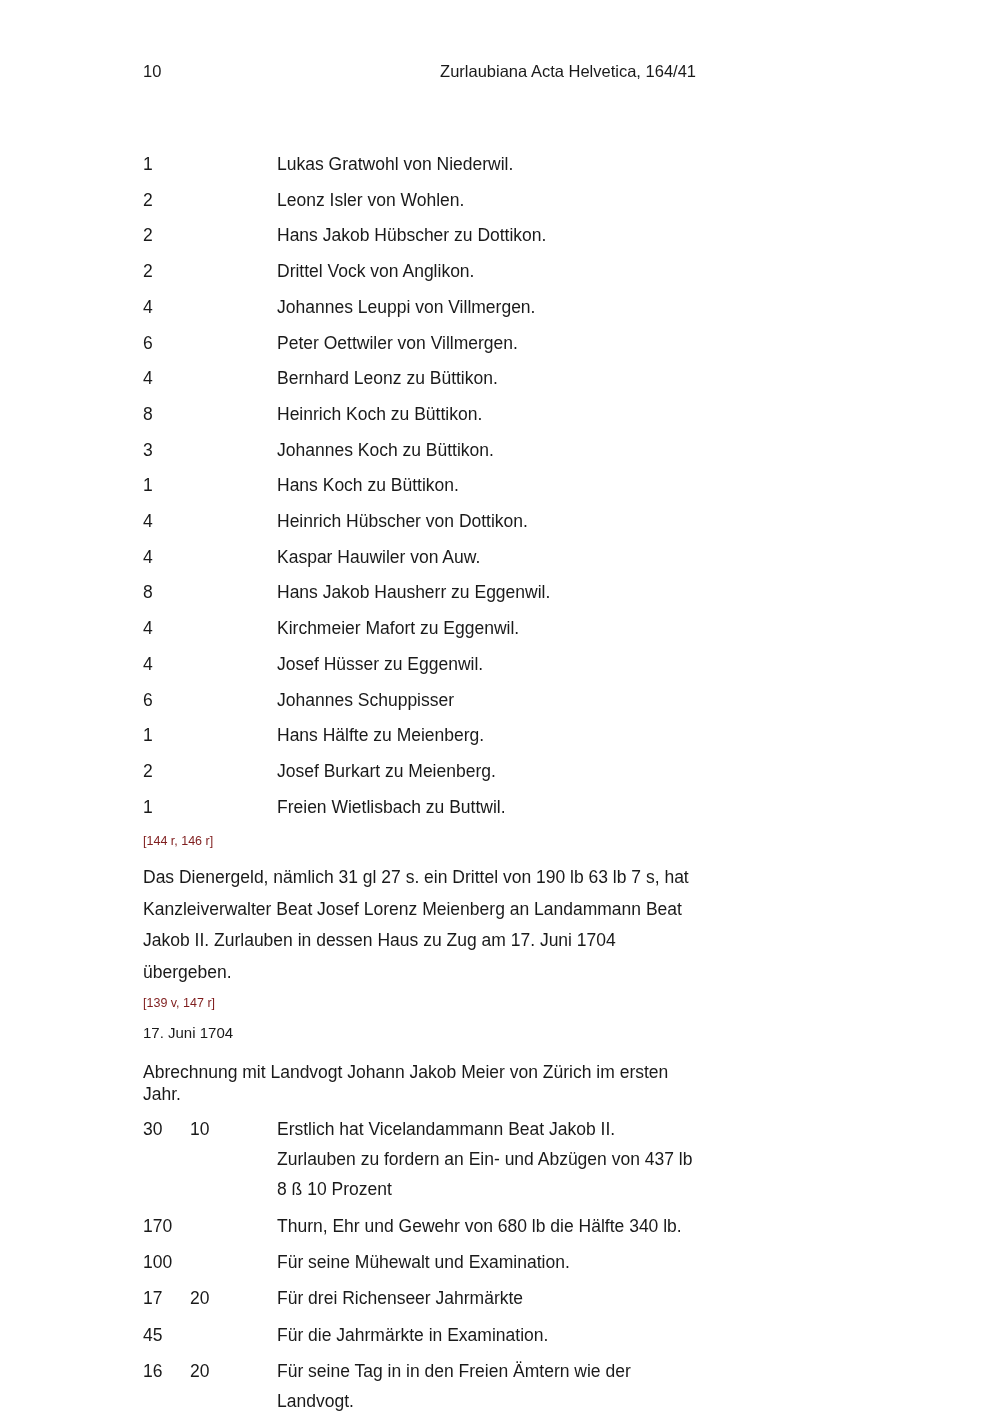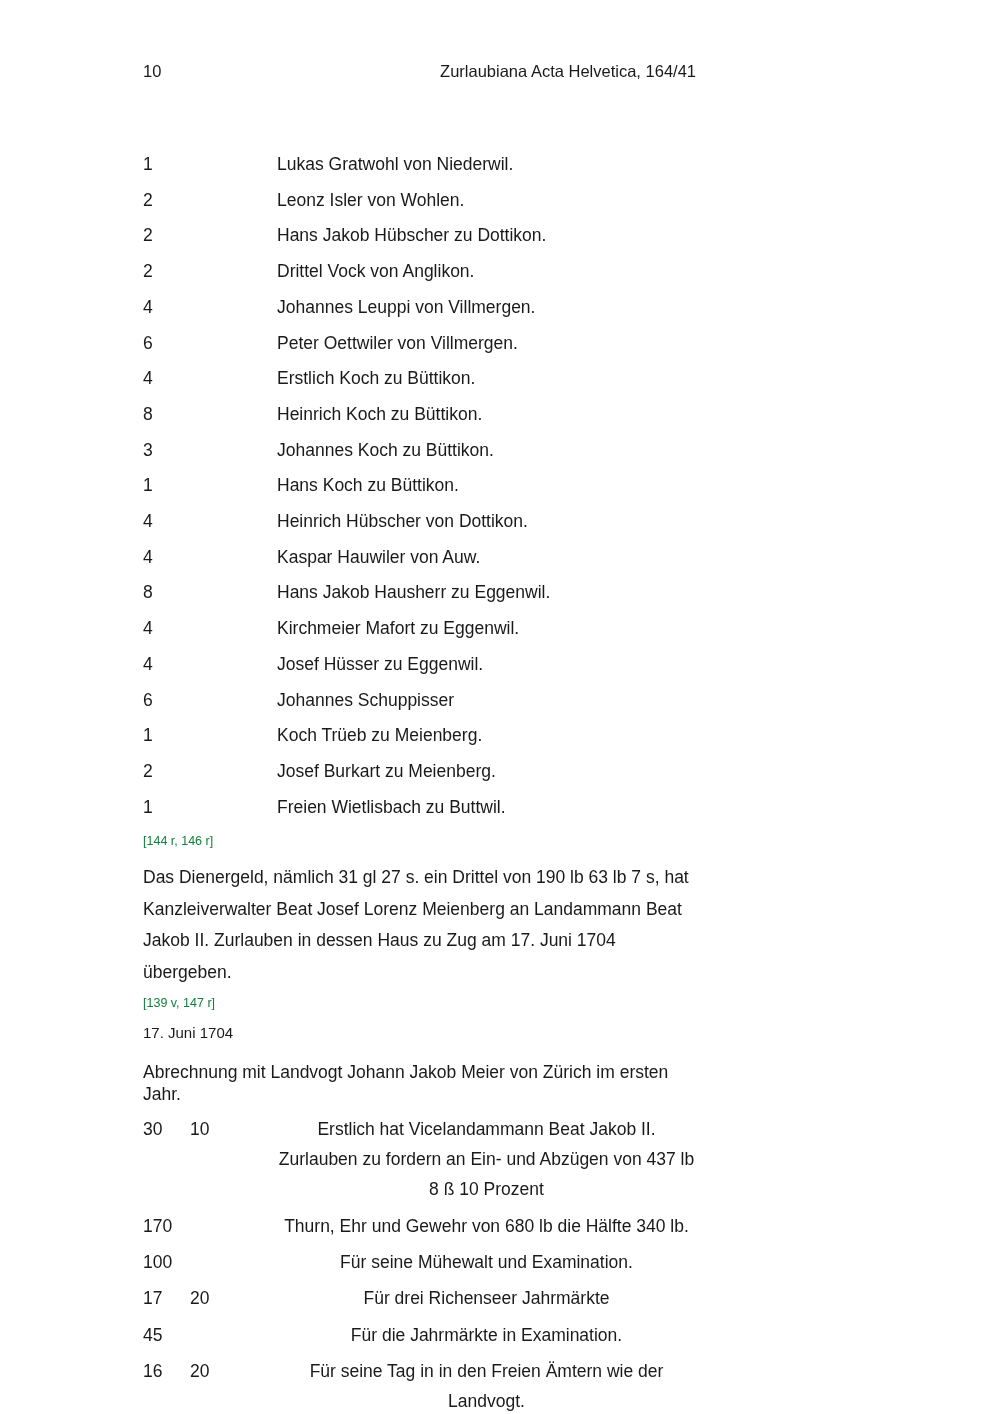--- a/index.html
+++ b/index.html
@@ -32,21 +32,21 @@
   .name-row {
     display: grid;
     grid-template-columns: 134px 1fr;
     font-size: 17.5px;
     line-height: 35.7px;
   }
   .folio {
     font-size: 12.5px;
     line-height: 16px;
     margin-top: 8px;
-    color: #15803d;
+    color: #7f1d1d;
   }
   .para {
     font-size: 17.5px;
     line-height: 31.5px;
     margin: 13px 0 0 0;
     max-width: 714px;
   }
   .folio.second {
     margin-top: 7px;
   }
@@ -64,21 +64,20 @@
   }
   .account-row {
     display: grid;
     grid-template-columns: 47px 87px 1fr;
     font-size: 17.5px;
     line-height: 30px;
     margin-bottom: 6.3px;
   }
   .account-row .desc {
     max-width: 580px;
-    text-align: center;
   }
 </style>
 </head>
 <body>
 
 <div class="page">
   <div class="content">
 
     <div class="page-header">
       <span>10</span>
@@ -112,21 +111,21 @@
           <span class="nm">Johannes Leuppi von Villmergen.</span>
         </div>
 
         <div class="name-row">
           <span class="num">6</span>
           <span class="nm">Peter Oettwiler von Villmergen.</span>
         </div>
 
         <div class="name-row">
           <span class="num">4</span>
-          <span class="nm">Erstlich Koch zu Büttikon.</span>
+          <span class="nm">Bernhard Leonz zu Büttikon.</span>
         </div>
 
         <div class="name-row">
           <span class="num">8</span>
           <span class="nm">Heinrich Koch zu Büttikon.</span>
         </div>
 
         <div class="name-row">
           <span class="num">3</span>
           <span class="nm">Johannes Koch zu Büttikon.</span>
@@ -162,21 +161,21 @@
           <span class="nm">Josef Hüsser zu Eggenwil.</span>
         </div>
 
         <div class="name-row">
           <span class="num">6</span>
           <span class="nm">Johannes Schuppisser</span>
         </div>
 
         <div class="name-row">
           <span class="num">1</span>
-          <span class="nm">Koch Trüeb zu Meienberg.</span>
+          <span class="nm">Hans Hälfte zu Meienberg.</span>
         </div>
 
         <div class="name-row">
           <span class="num">2</span>
           <span class="nm">Josef Burkart zu Meienberg.</span>
         </div>
 
         <div class="name-row">
           <span class="num">1</span>
           <span class="nm">Freien Wietlisbach zu Buttwil.</span>

